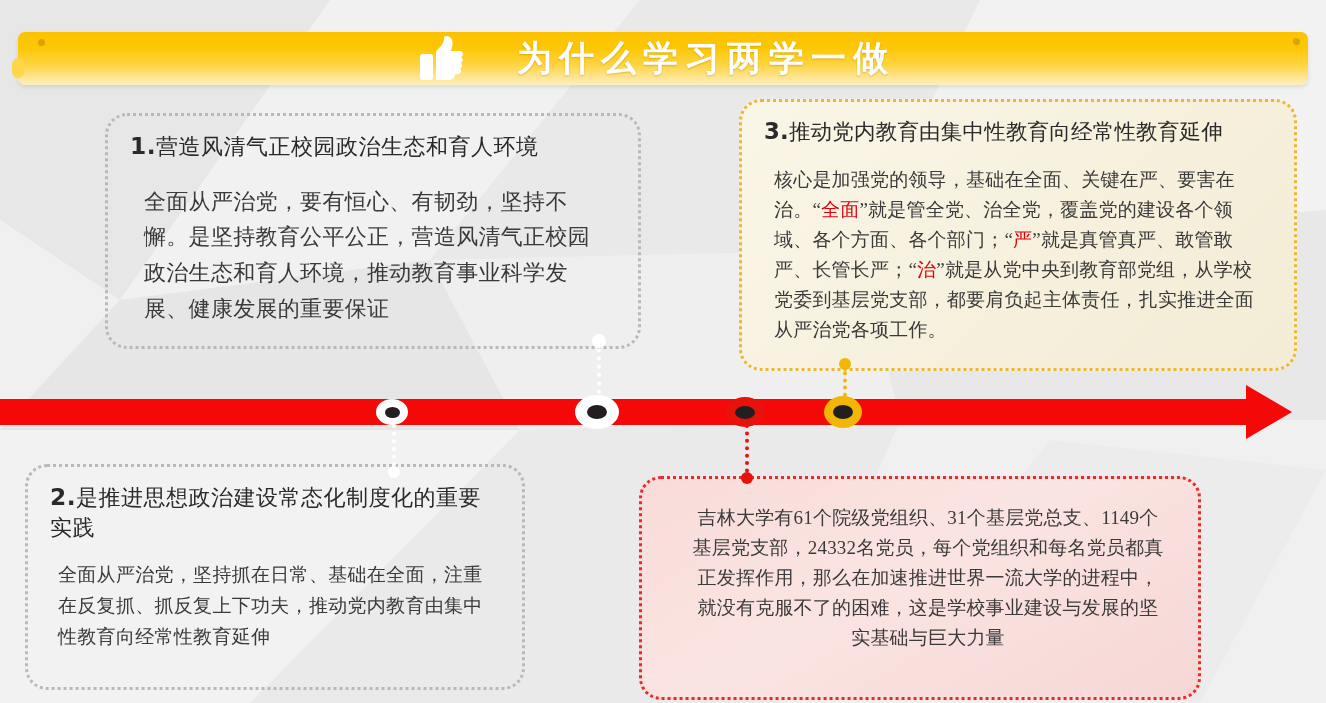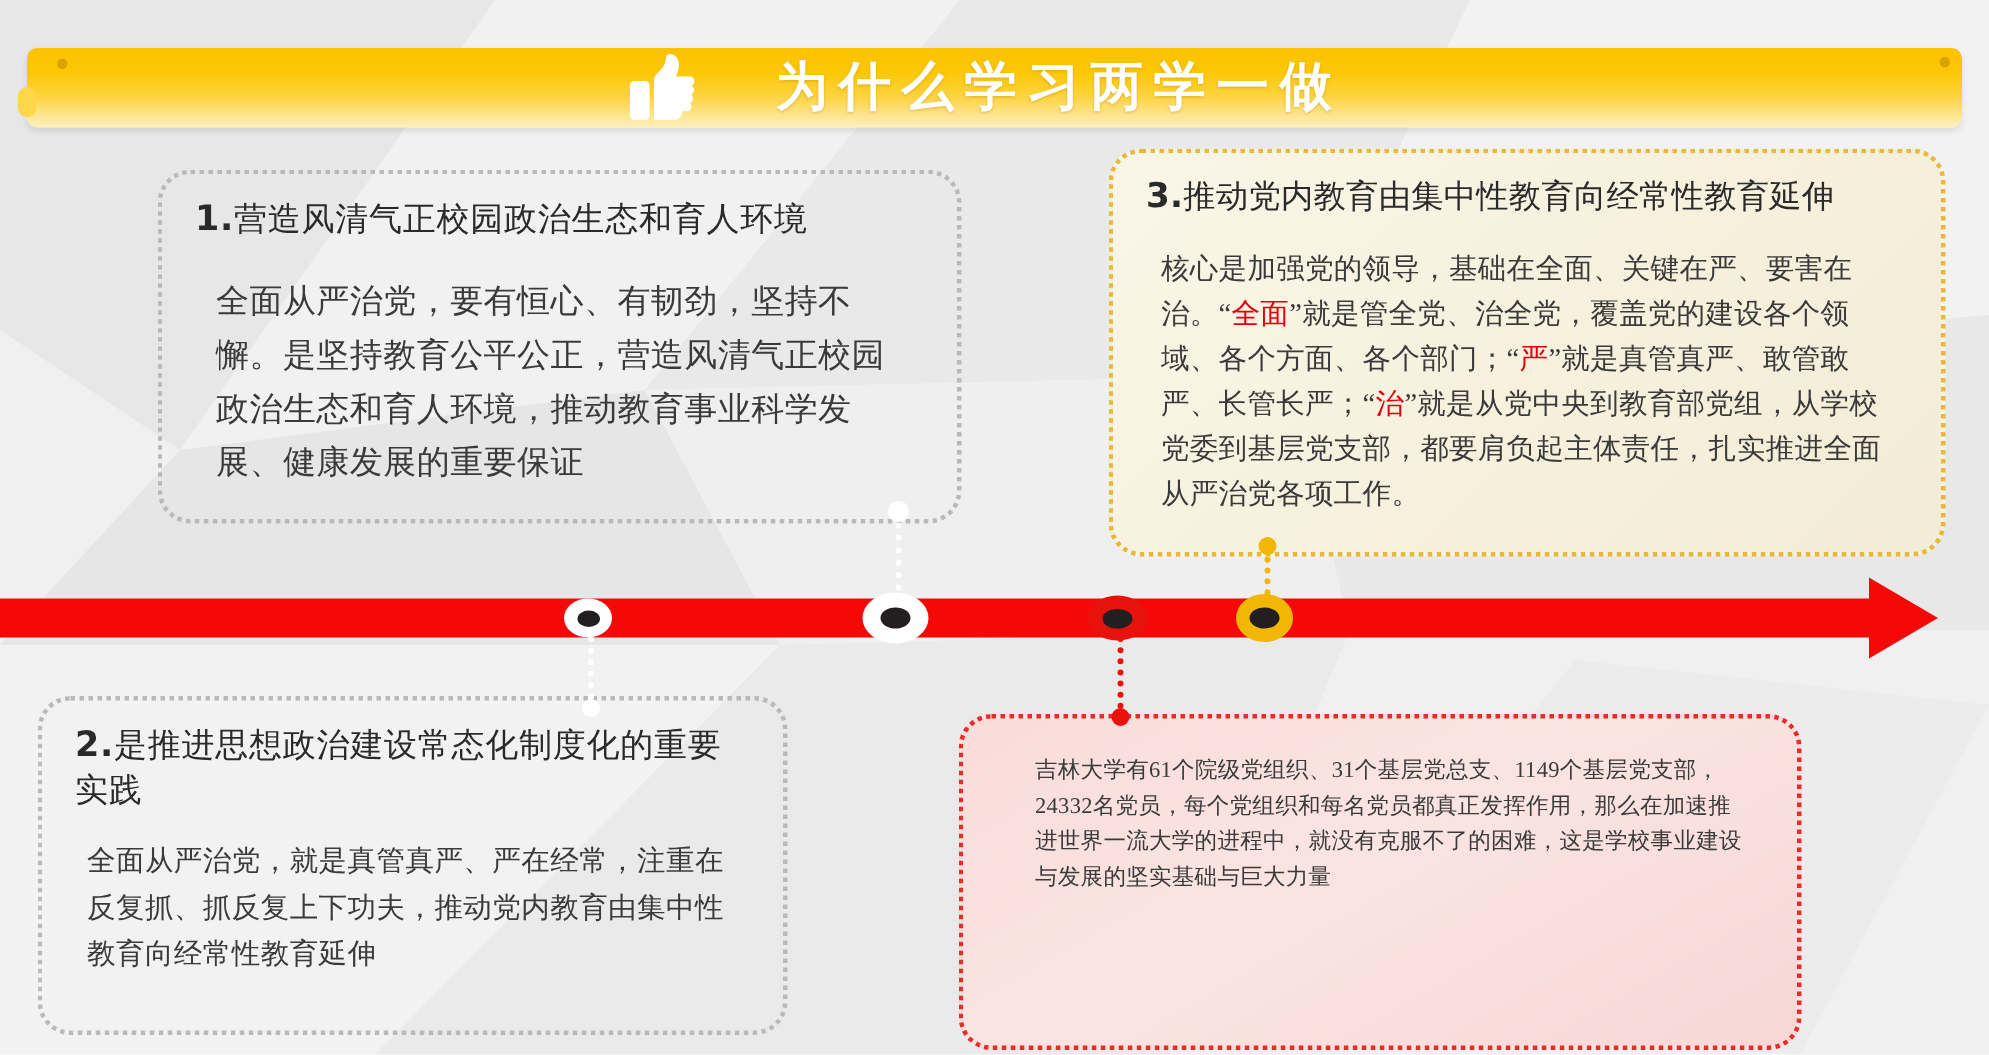--- a/index.html
+++ b/index.html
@@ -196,21 +196,21 @@
   #card-3 .card-body  { font-size: 19px; padding: 10px 6px 0 10px; line-height: 1.58; letter-spacing: 0.2px; }
 
   
   #card-4 {
     left: 639px; top: 476px;
     width: 562px; height: 224px;
     border-color: #e82b2b;
     background: linear-gradient(150deg, #f8dcda 0%, #fae4e1 45%, #f6d7d6 100%);
   }
   #card-4 .card-title { font-size: 21.5px; letter-spacing: 0.2px; }
-  #card-4 .card-body  { font-size: 15px; padding: 10px 10px 0 26px; line-height: 1.58; letter-spacing: 0.2px; }
+  #card-4 .card-body  { font-size: 19px; padding: 10px 10px 0 26px; line-height: 1.58; letter-spacing: 0.2px; text-align: center; }
 </style>
 </head>
 <body>
 
 <div id="stage">
 
   <svg class="bg-poly" viewBox="0 0 1326 703" preserveAspectRatio="none">
     <rect x="0" y="0" width="1326" height="703" fill="#ededee"></rect>
     <polygon points="0,0 330,0 120,300 0,220" fill="#e7e7e8"></polygon>
     <polygon points="330,0 640,0 430,260 120,300" fill="#f1f1f2"></polygon>
@@ -277,21 +277,21 @@
     <p class="card-title">
       <span class="num">1.</span><span>营造风清气正校园政治生态和育人环境</span>
     </p>
     <p class="card-body">全面从严治党，要有恒心、有韧劲，坚持不懈。是坚持教育公平公正，营造风清气正校园政治生态和育人环境，推动教育事业科学发展、健康发展的重要保证</p>
   </div>
 
   <div class="card" id="card-2">
     <p class="card-title">
       <span class="num">2.</span><span>是推进思想政治建设常态化制度化的重要实践</span>
     </p>
-    <p class="card-body">全面从严治党，就是真管真严、严在经常，注重在反复抓、抓反复上下功夫，推动党内教育由集中性教育向经常性教育延伸</p>
+    <p class="card-body">全面从严治党，坚持抓在日常、基础在全面，注重在反复抓、抓反复上下功夫，推动党内教育由集中性教育向经常性教育延伸</p>
   </div>
 
   <div class="card" id="card-3">
     <p class="card-title">
       <span class="num">3.</span><span>推动党内教育由集中性教育向经常性教育延伸</span>
     </p>
     <p class="card-body"><span style="color: rgb(58, 58, 58);">核心是加强党的领导，基础在全面、关键在严、要害在治。“</span><span style="color: rgb(224, 0, 12);">全面</span><span style="color: rgb(58, 58, 58);">”就是管全党、治全党，覆盖党的建设各个领域、各个方面、各个部门；“</span><span style="color: rgb(224, 0, 12);">严</span><span style="color: rgb(58, 58, 58);">”就是真管真严、敢管敢严、长管长严；“</span><span style="color: rgb(224, 0, 12);">治</span><span style="color: rgb(58, 58, 58);">”就是从党中央到教育部党组，从学校党委到基层党支部，都要肩负起主体责任，扎实推进全面从严治党各项工作。</span></p>
   </div>
 
   <div class="card" id="card-4">

